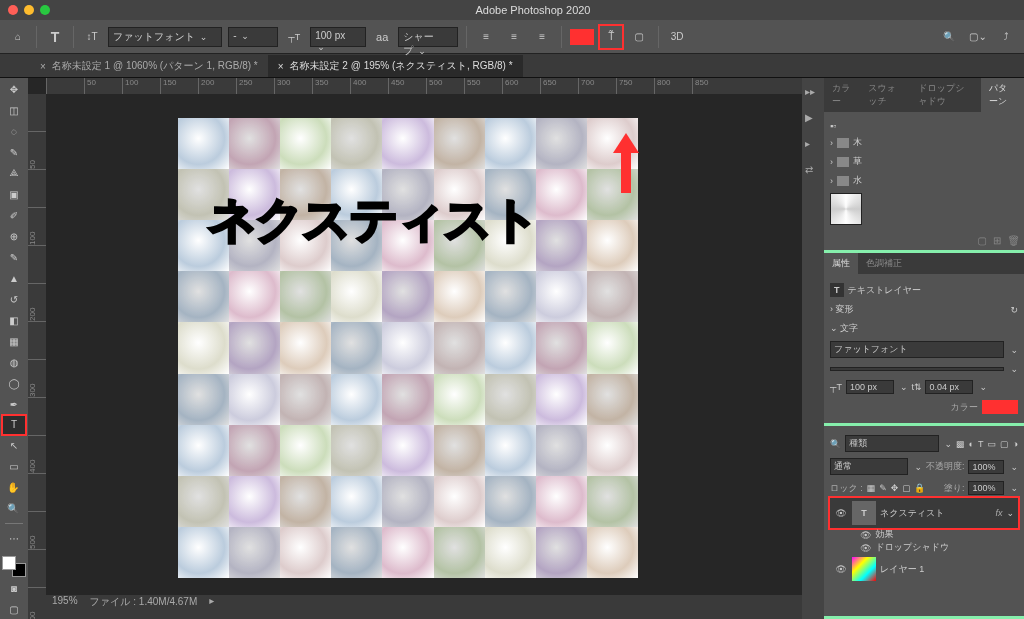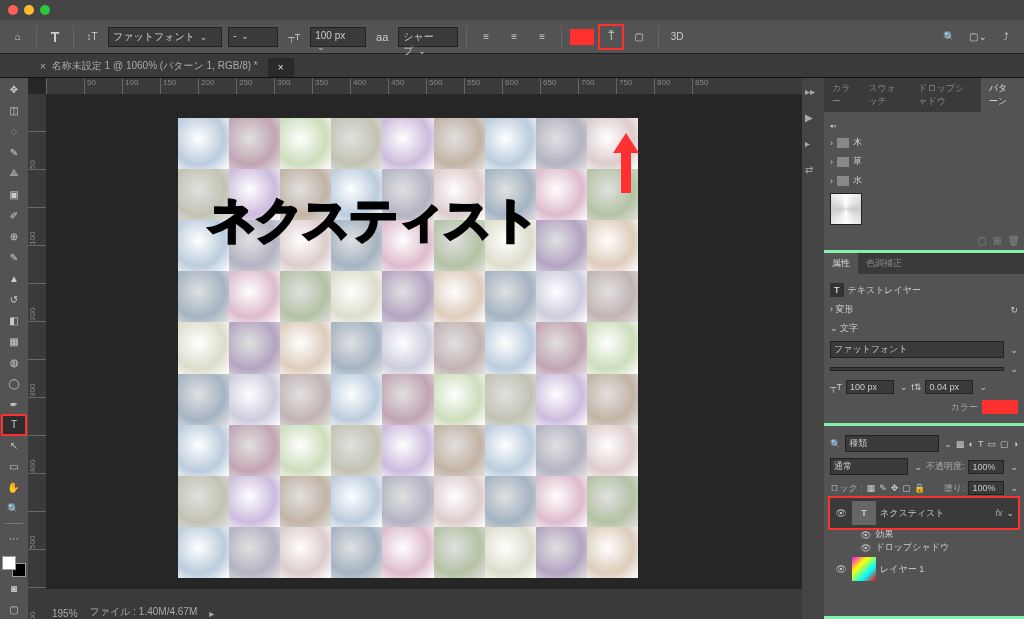--- a/index.html
+++ b/index.html
@@ -36,21 +36,21 @@
 .ruler-h span { flex: 0 0 38px; border-left: 1px solid #666; padding-left: 2px; }
 .ruler-v { position: absolute; top: 16px; left: 0; width: 18px; bottom: 0; background: #3a3a3a; display: flex; flex-direction: column; font-size: 8px; color: #888; }
 .ruler-v span { flex: 0 0 38px; border-top: 1px solid #666; writing-mode: vertical-rl; transform: rotate(180deg); padding-bottom: 2px; }
 .artboard { position: absolute; top: 40px; left: 150px; width: 460px; height: 460px; background: #fff; }
 .checker { width: 100%; height: 100%; display: grid; grid-template-columns: repeat(9,1fr); grid-template-rows: repeat(9,1fr); }
 .cell { background: radial-gradient(circle at 30% 30%, rgba(255,255,255,0.9), rgba(0,0,0,0.05)); }
 .canvas-text { position: absolute; top: 70px; left: 30px; font-size: 48px; font-weight: 900; color: #ff3030; -webkit-text-stroke: 3px #000; letter-spacing: -2px; }
 .arrow-annot { position: absolute; top: 55px; left: 585px; width: 26px; height: 60px; }
 .arrow-annot .shaft { position: absolute; left: 8px; top: 18px; width: 10px; height: 42px; background: #ff3030; }
 .arrow-annot .head { position: absolute; left: 0; top: 0; width: 0; height: 0; border-left: 13px solid transparent; border-right: 13px solid transparent; border-bottom: 20px solid #ff3030; }
-.status-bar { position: absolute; bottom: 0; left: 18px; right: 0; height: 30px; background: #3a3a3a; display: flex; align-items: flex-end; gap: 12px; padding: 0 6px; font-size: 10px; color: #aaa; }
+.status-bar { position: absolute; bottom: 0; left: 18px; right: 0; height: 24px; background: #3a3a3a; display: flex; align-items: flex-start; gap: 12px; padding: 0 6px; font-size: 10px; color: #aaa; }
 .panel-dock { width: 22px; background: #444; display: flex; flex-direction: column; align-items: center; gap: 10px; padding-top: 8px; }
 .panel-dock .di { width: 16px; height: 16px; color: #aaa; }
 .panels { width: 200px; background: #535353; display: flex; flex-direction: column; }
 .panel-group { border-bottom: 3px solid #86efac; }
 .panel-tabs { display: flex; background: #3a3a3a; font-size: 9px; }
 .panel-tabs .pt { padding: 4px 8px; color: #888; }
 .panel-tabs .pt.active { background: #535353; color: #ddd; }
 .panel-body { padding: 6px; font-size: 9px; color: #ccc; }
 .pattern-list { display: flex; flex-direction: column; gap: 2px; }
 .pattern-folder { display: flex; align-items: center; gap: 4px; padding: 2px 0; }
@@ -75,20 +75,21 @@
 </style>
 </head>
 <body>
 
 <div class="title-bar">
   <div class="traffic-lights">
     <div class="tl tl-close"></div>
     <div class="tl tl-min"></div>
     <div class="tl tl-max"></div>
   </div>
+  <div class="title">Adobe Photoshop 2020</div>
 </div>
 
 <div class="options-bar">
   <div class="ob-icon">⌂</div>
   <div class="ob-sep"></div>
   <div class="ob-icon" style="font-weight:bold;font-size:14px">T</div>
   <div class="ob-sep"></div>
   <div class="ob-icon">↕T</div>
   <div class="ob-select"><span>ファットフォント</span> <span class="chev"></span></div>
   <div class="ob-select" style="width:50px"><span>-</span> <span class="chev"></span></div>
@@ -113,20 +114,21 @@
   </div>
 </div>
 
 <div class="doc-tabs">
   <div class="doc-tab">
       <span class="close-x">×</span>
       <span>名称未設定 1 @ 1060% (パターン 1, RGB/8) *</span>
     </div>
   <div class="doc-tab active">
       <span class="close-x">×</span>
+      <span>名称未設定 2 @ 195% (ネクスティスト, RGB/8) *</span>
     </div>
 </div>
 
 <div class="main">
 
   <div class="toolbar">
     <div class="tool">✥</div>
     <div class="tool">◫</div>
     <div class="tool">◌</div>
     <div class="tool">✎</div>

